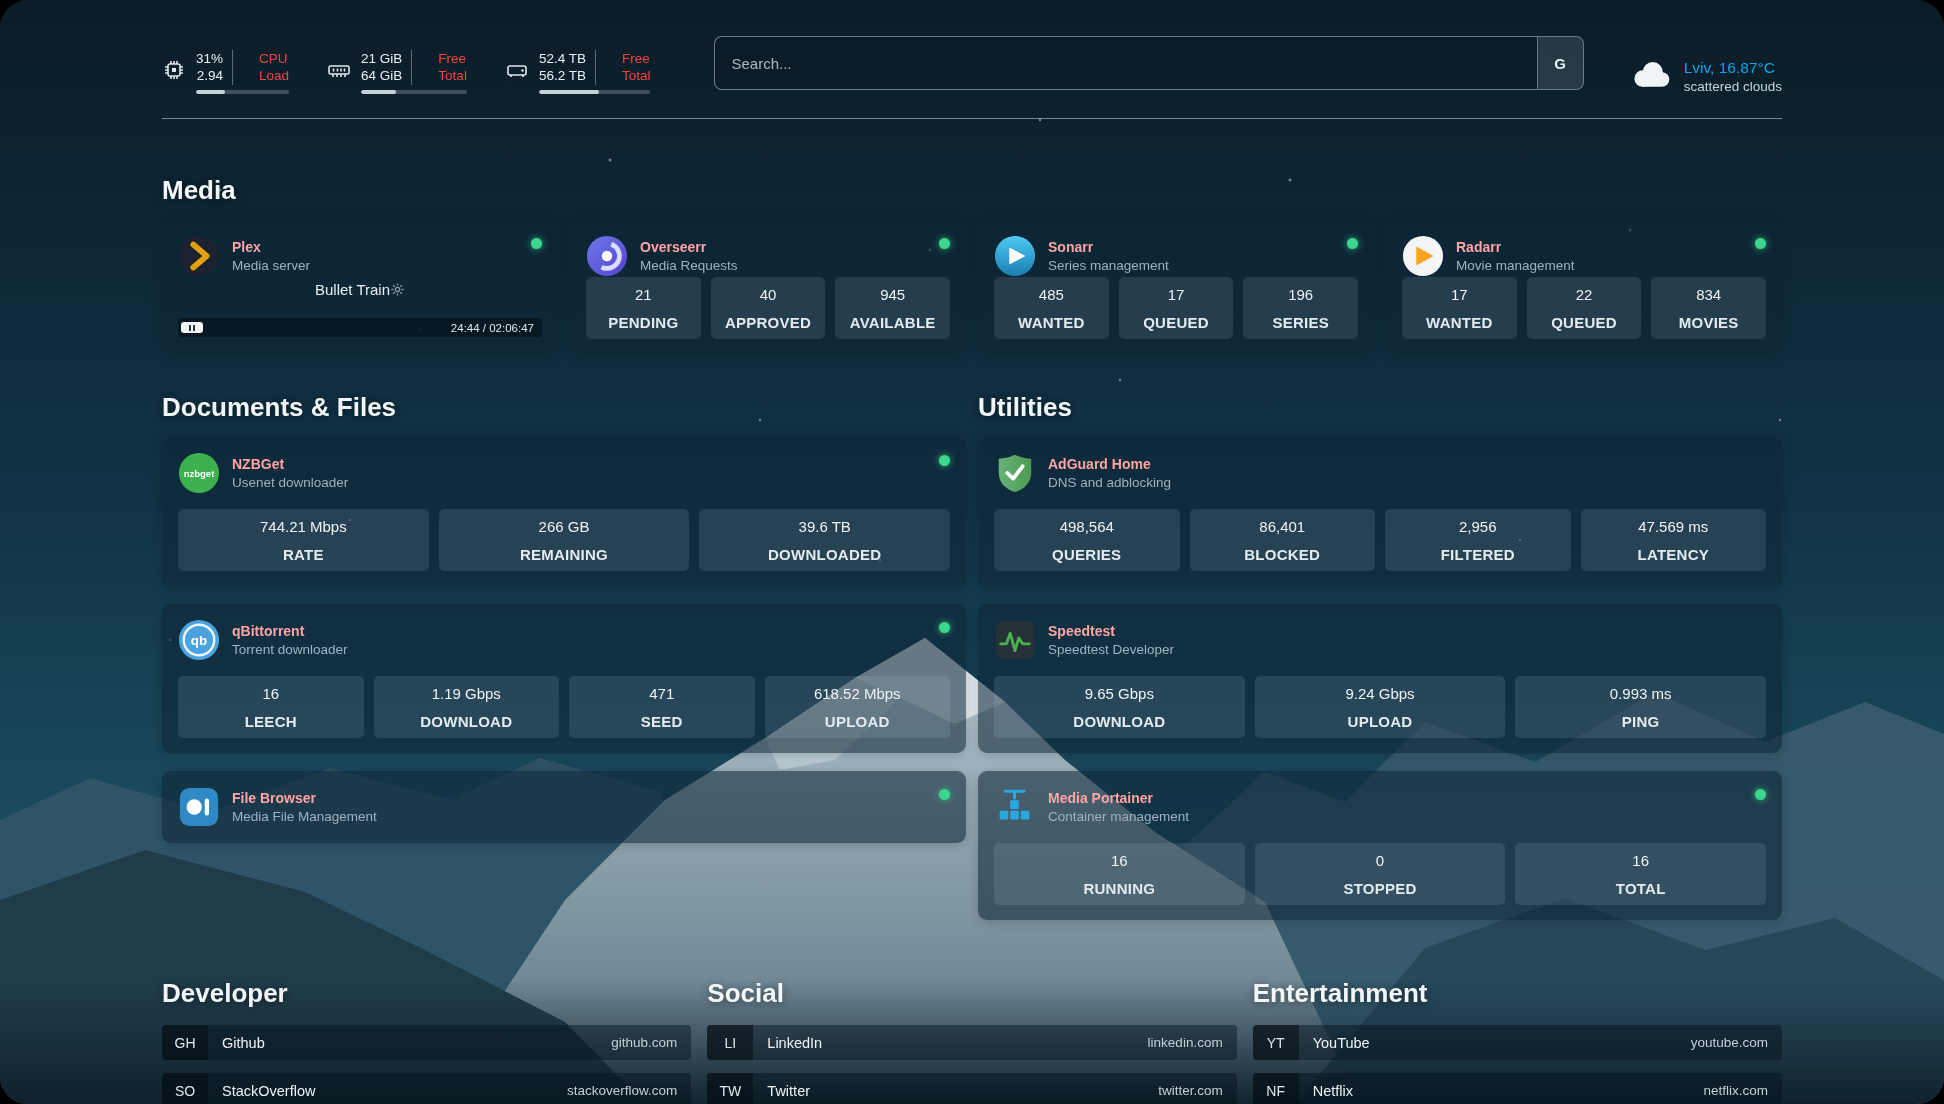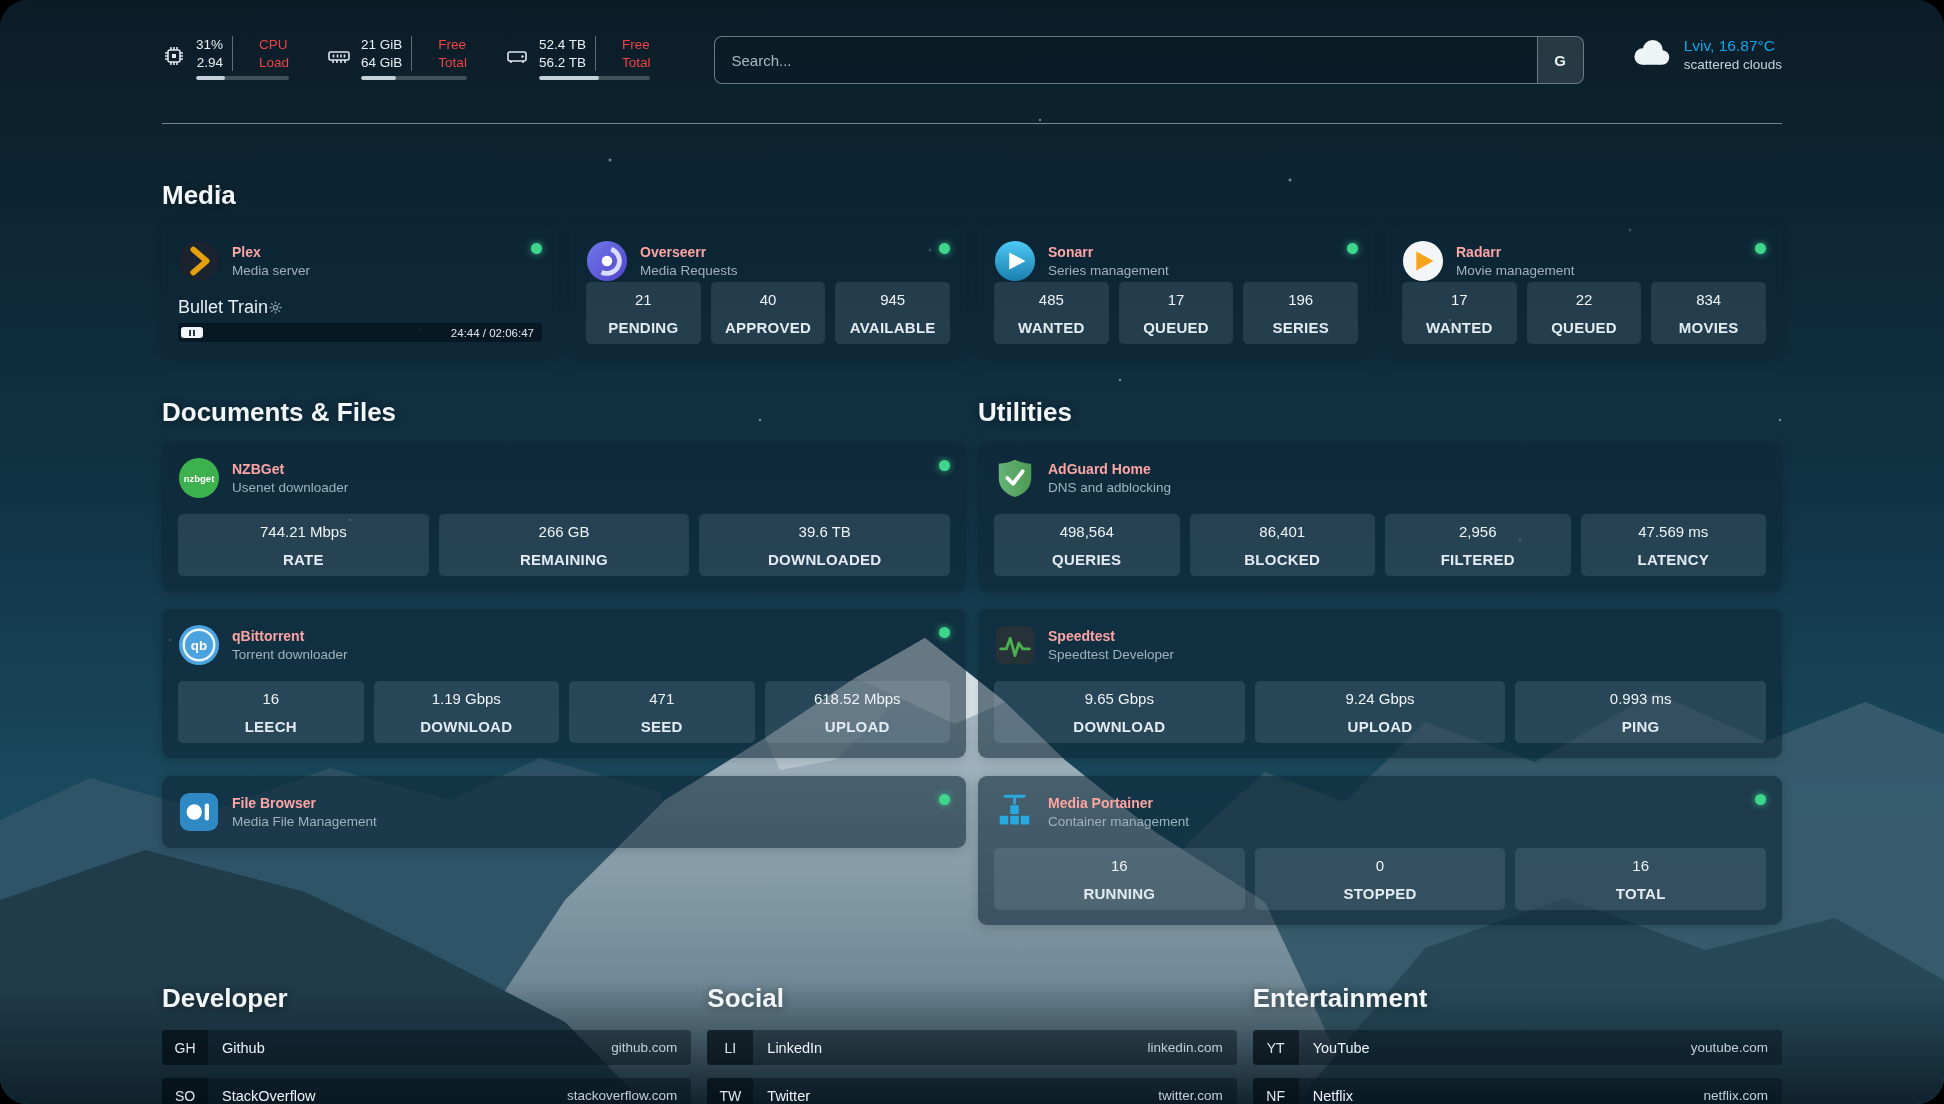--- a/index.html
+++ b/index.html
@@ -4,32 +4,32 @@
 <title>Dashboard</title>
 <style>
   * { margin:0; padding:0; box-sizing:border-box; }
   html,body { background:#000; }
   body { width:1944px; height:1104px; position:relative; font-family:"Liberation Sans","DejaVu Sans",sans-serif; overflow:hidden; }
   .screen { position:absolute; inset:0; border-radius:28px; overflow:hidden; background:#10293a; }
   .bg { position:absolute; inset:0; width:100%; height:100%; }
   .content { position:relative; z-index:2; width:1620px; margin:0 auto; padding-top:36px; }
 
   
-  .topbar { display:flex; align-items:flex-start; }
+  .topbar { display:flex; align-items:flex-end; }
   .hstat { display:flex; align-items:flex-start; gap:10px; margin-right:38px; }
   .hicon { display:flex; align-items:center; padding-top:8px; }
   .hicon svg { width:24px; height:24px; }
   .hrows { display:flex; }
   .hcol { display:flex; flex-direction:column; font-size:13.5px; line-height:1.3; color:#e9f0f4; }
   .hcol.vals { align-items:flex-end; }
   .hcol.labs { align-items:flex-start; border-left:1px solid rgba(255,255,255,.35); padding-left:26px; margin-left:9px; color:#ef4444; }
   .hbar { margin-top:5px; height:4px; border-radius:2px; background:rgba(255,255,255,.22); overflow:hidden; }
   .hbar i { display:block; height:100%; background:#c6d2d9; border-radius:2px; }
 
-  .search { flex:1; display:flex; align-items:stretch; height:48px; margin:0 44px 15px 26px;
+  .search { flex:1; display:flex; align-items:stretch; height:54px; margin:0 44px 4px 26px;
             border:1px solid rgba(185,202,213,.55); border-radius:8px; background:rgba(8,22,32,.35); overflow:hidden; }
   .search input { flex:1; background:transparent; border:none; outline:none; color:#e9f0f4; font-size:15px; padding:0 16px; font-family:inherit; }
   .search input::placeholder { color:#a9bac4; }
   .g-btn { width:46px; display:flex; align-items:center; justify-content:center; background:rgba(220,235,245,.14);
            border-left:1px solid rgba(185,202,213,.45); color:#eaf1f6; font-size:15px; font-weight:600; cursor:pointer; }
 
   .weather { display:flex; align-items:center; gap:12px; }
   .weather svg { width:44px; height:32px; }
   .wt-loc { font-size:15.5px; color:#0ea5e9; }
   .wt-cond { font-size:13.5px; color:#c6d3db; margin-top:2px; }
@@ -51,21 +51,21 @@
   .dot { position:absolute; top:18px; right:16px; width:11px; height:11px; border-radius:50%;
          background:#3ed58c; box-shadow:0 0 7px rgba(62,213,140,.8); }
 
   .stats { display:flex; gap:10px; margin-top:15px; }
   .card.media .stats { margin-top:0; }
   .stat { flex:1; text-align:center; padding:9px 4px 8px; background:rgba(190,216,232,.13); border-radius:5px; }
   .stat .v { font-size:15px; color:#eef3f6; }
   .stat .l { font-size:15px; font-weight:700; color:#e3ebf1; margin-top:11px; letter-spacing:.25px; }
 
   
-  .np-row { display:flex; align-items:center; justify-content:flex-start; font-size:18px; color:#e8eef2; margin-bottom:5px; }
+  .np-row { display:flex; align-items:center; justify-content:center; font-size:15px; color:#e8eef2; margin-bottom:20px; }
   .np-row svg { width:15px; height:15px; opacity:.85; cursor:pointer; }
   .np-bar { height:19px; background:rgba(4,14,22,.6); border-radius:3px; display:flex; align-items:center;
             justify-content:space-between; padding:0 8px 0 3px; }
   .pause-pill { display:inline-flex; align-items:center; justify-content:center; gap:2px; width:22px; height:11px;
                 background:#f2f6f8; border-radius:3px; cursor:pointer; }
   .pause-pill i { display:block; width:2px; height:6px; background:#273642; }
   .np-time { font-size:11.5px; color:#dfe7ec; }
 
   .two-col { display:grid; grid-template-columns:1fr 1fr; gap:0 12px; margin-top:40px; }
   .col-stack { display:flex; flex-direction:column; gap:18px; margin-top:14px; }

